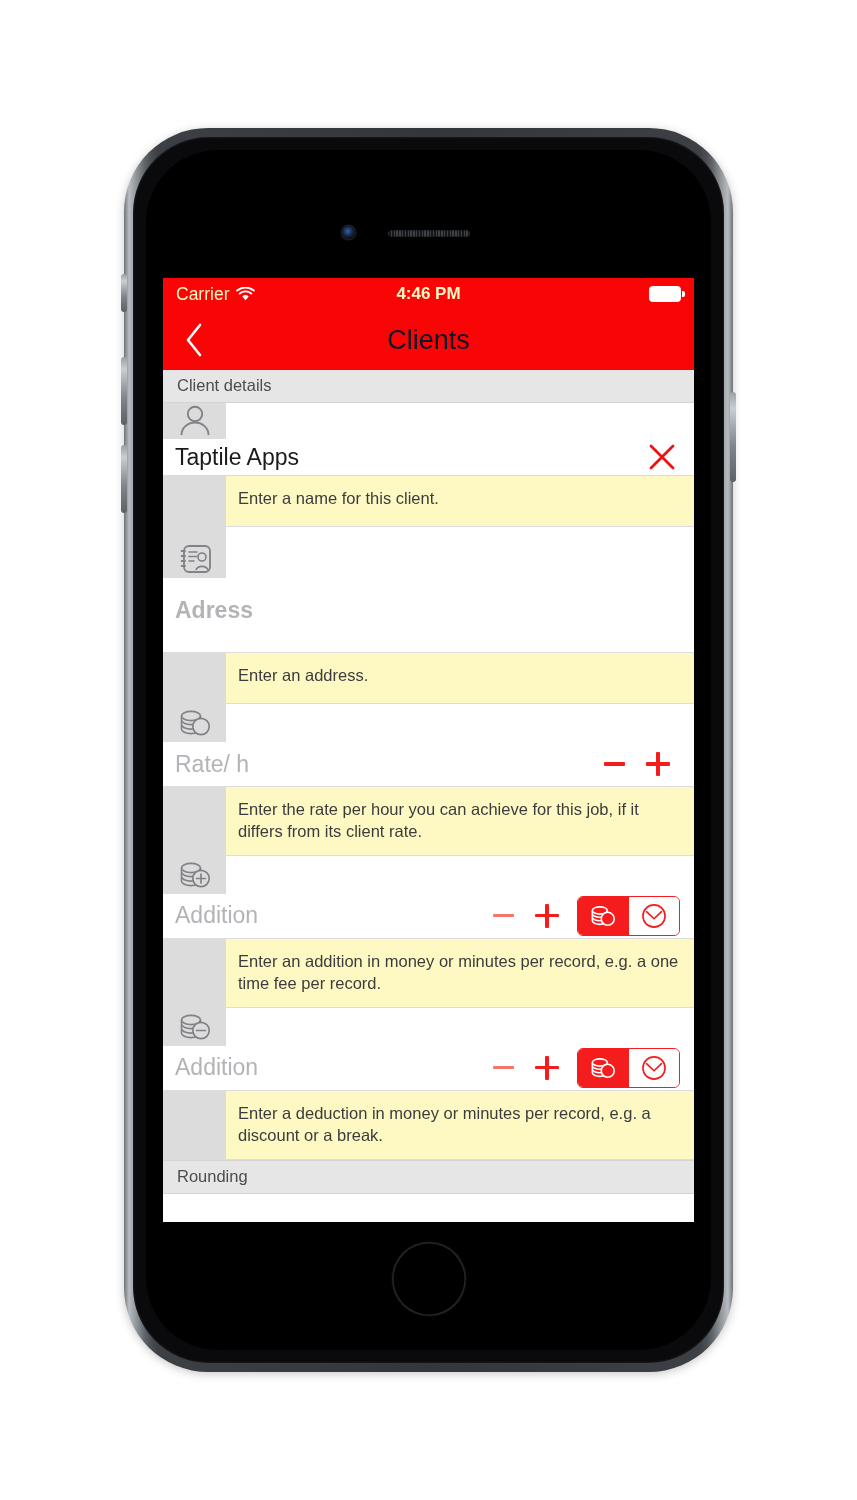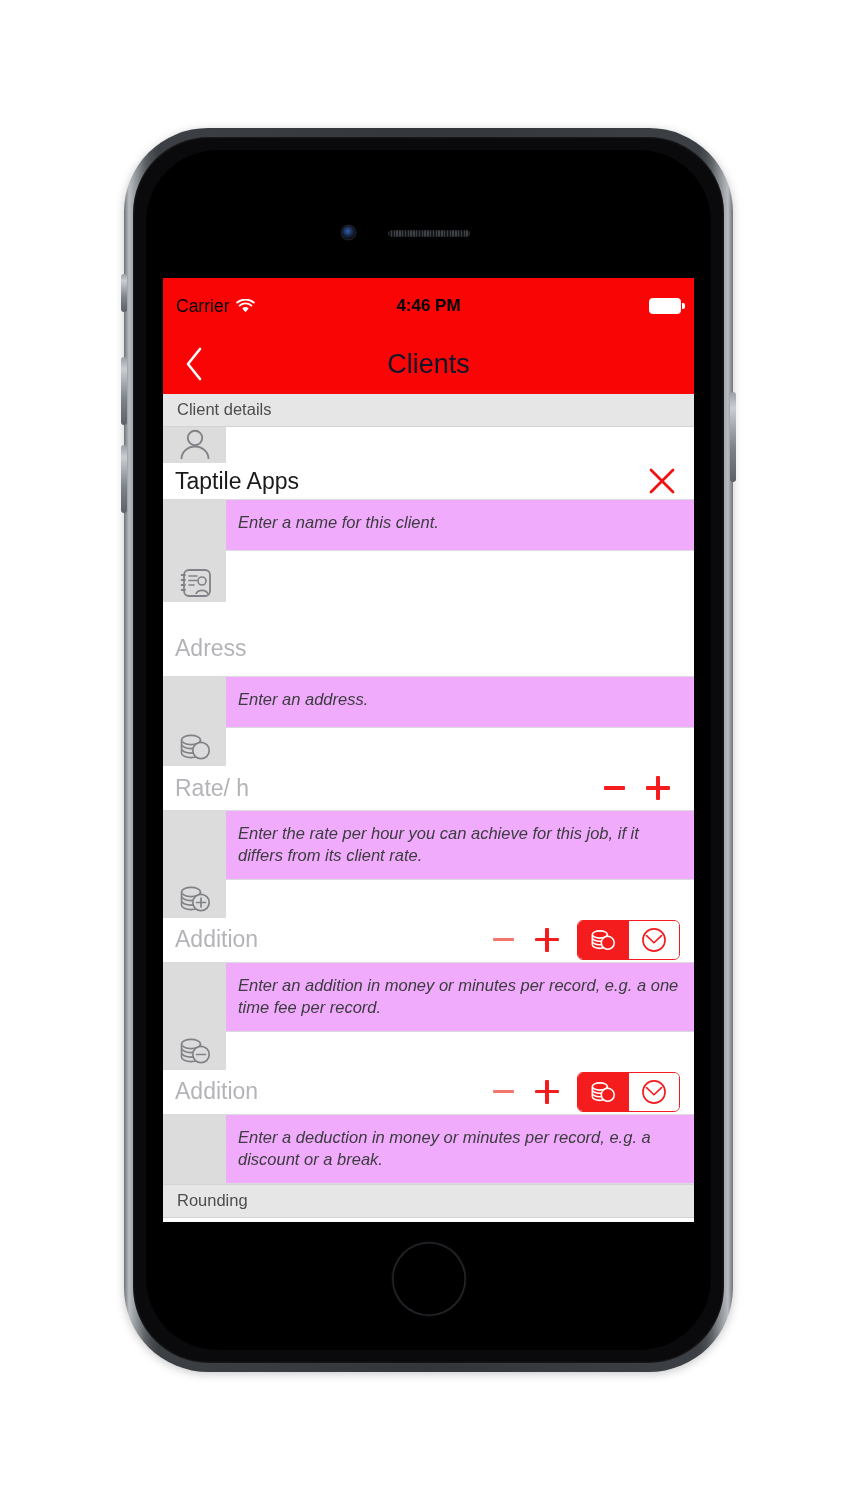--- a/index.html
+++ b/index.html
@@ -93,25 +93,25 @@
     width: 531px;
     height: 944px;
     background: #efeff4;
     overflow: hidden;
   }
 
   
   .status-bar {
     height: 32px;
     background: #fa0505;
-    color: #000000;
+    color: #fef9c3;
     display: flex;
     align-items: center;
     position: relative;
-    padding: 12px 13px;
+    padding: 0 13px;
     font-size: 17.5px;
   }
   .status-left { display: flex; align-items: center; gap: 7px; }
   .status-time {
     position: absolute;
     left: 0; right: 0;
     text-align: center;
     font-weight: bold;
     font-size: 17px;
     pointer-events: none;
@@ -187,41 +187,40 @@
     align-self: stretch;
   }
   .row-body {
     flex: 1;
     display: flex;
     align-items: center;
     padding: 0 14px 0 12px;
     position: relative;
   }
   .row.tall { min-height: 125px; }
-  .row.tall .row-body { align-items: center; padding-top: 19px; }
+  .row.tall .row-body { align-items: flex-start; padding-top: 19px; font-weight: bold; }
   .row.tall .row-icon { align-items: flex-start; padding-top: 13px; }
 
   .field-value {
     font-size: 23px;
     color: #1a1a1a;
     flex: 1;
   }
   .field-placeholder {
     font-size: 23px;
     color: #b4b4b8;
     flex: 1;
   }
 
   
   .help-row {
     display: flex;
-    background: #f0abfc;
+    background: #fef9c3;
     border-bottom: 1px solid #dcdce0;
     min-height: 50px;
-    font-style: italic;
   }
   .help-icon-pad {
     width: 63px;
     min-width: 63px;
     background: #dcdcdc;
     align-self: stretch;
   }
   .help-text {
     flex: 1;
     font-size: 16.5px;

